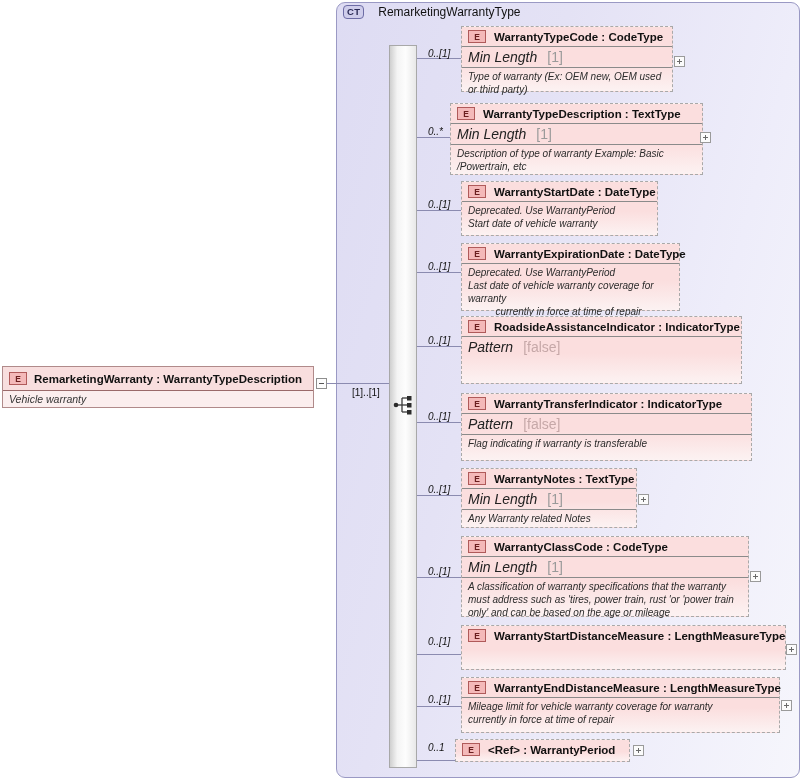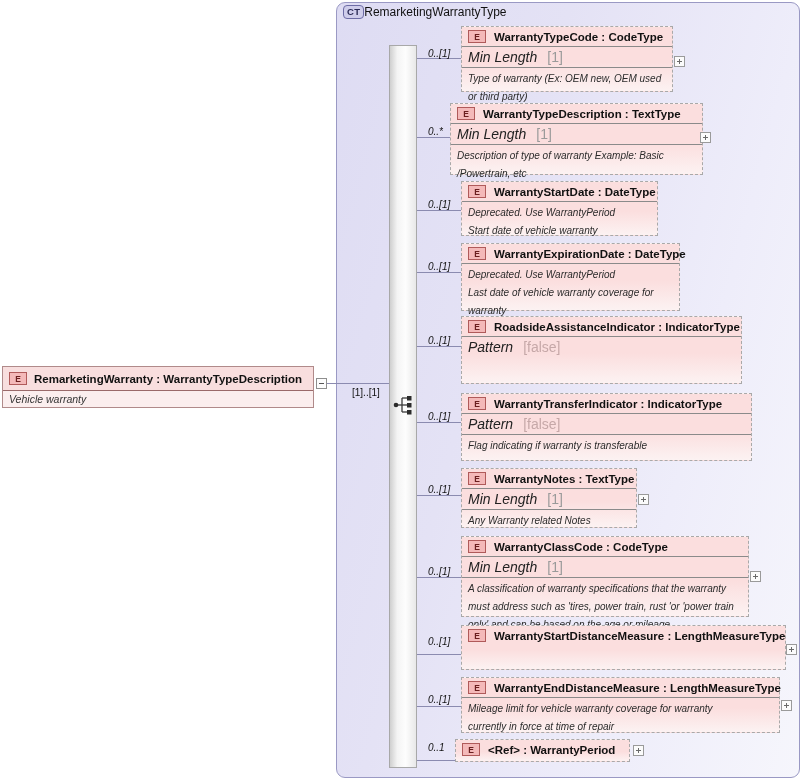--- a/index.html
+++ b/index.html
@@ -19,36 +19,36 @@
   .ct-box{
     position:absolute;
     left:336px;top:2px;width:464px;height:776px;
     background:linear-gradient(105deg,#dedcf3 0%,#e4e2f5 35%,#eeedfa 70%,#f6f6fc 100%);
     border:1px solid #9a99c4;
     border-radius:9px;
     box-sizing:border-box;
   }
   .ct-header{
     position:absolute;left:343px;top:5px;
-    display:flex;align-items:center;
+    display:flex;align-items:center;gap:6px;
     font-size:12px;color:#111;
   }
   .ct-badge{
     display:inline-block;
     border:1px solid #6d6ca5;
     border-radius:4px;
     background:#cfcdeb;
     color:#2a2a55;
     font-size:9.5px;
     font-weight:bold;
     letter-spacing:.3px;
     padding:1px 3px 1px 3px;
     line-height:10px;
   }
-  .ct-title{font-size:12px;color:#111;}
+  .ct-title{font-size:12px;color:#111;margin-left:8px;}
 
   
   .seq-bar{
     position:absolute;
     left:389px;top:45px;width:28px;height:723px;
     background:linear-gradient(to right,#cfcfcf 0%,#f4f4f4 28%,#fdfdfd 60%,#e8e8e8 100%);
     border:1px solid #a8a8a8;
     box-sizing:border-box;
   }
   
@@ -117,21 +117,21 @@
   }
   .facet-name{font-style:italic;color:#222;}
   .facet-val{color:#9a9a9a;padding-left:10px;}
   .facet-val.light{color:#c6a8a8;}
   .doc-row{
     border-top:1px solid #8a8a8a;
     padding:2px 10px 3px 6px;
     font-size:10px;
     font-style:italic;
     color:#2b2b2b;
-    line-height:18px;
+    line-height:13px;
   }
   .doc-line2-indent{display:block;text-align:center;}
 
   .card{
     position:absolute;
     font-style:italic;font-size:10px;color:#111;white-space:nowrap;
   }
   .lead{position:absolute;height:1px;background:#8b8bb0;}
   .plus{
     position:absolute;width:11px;height:11px;

